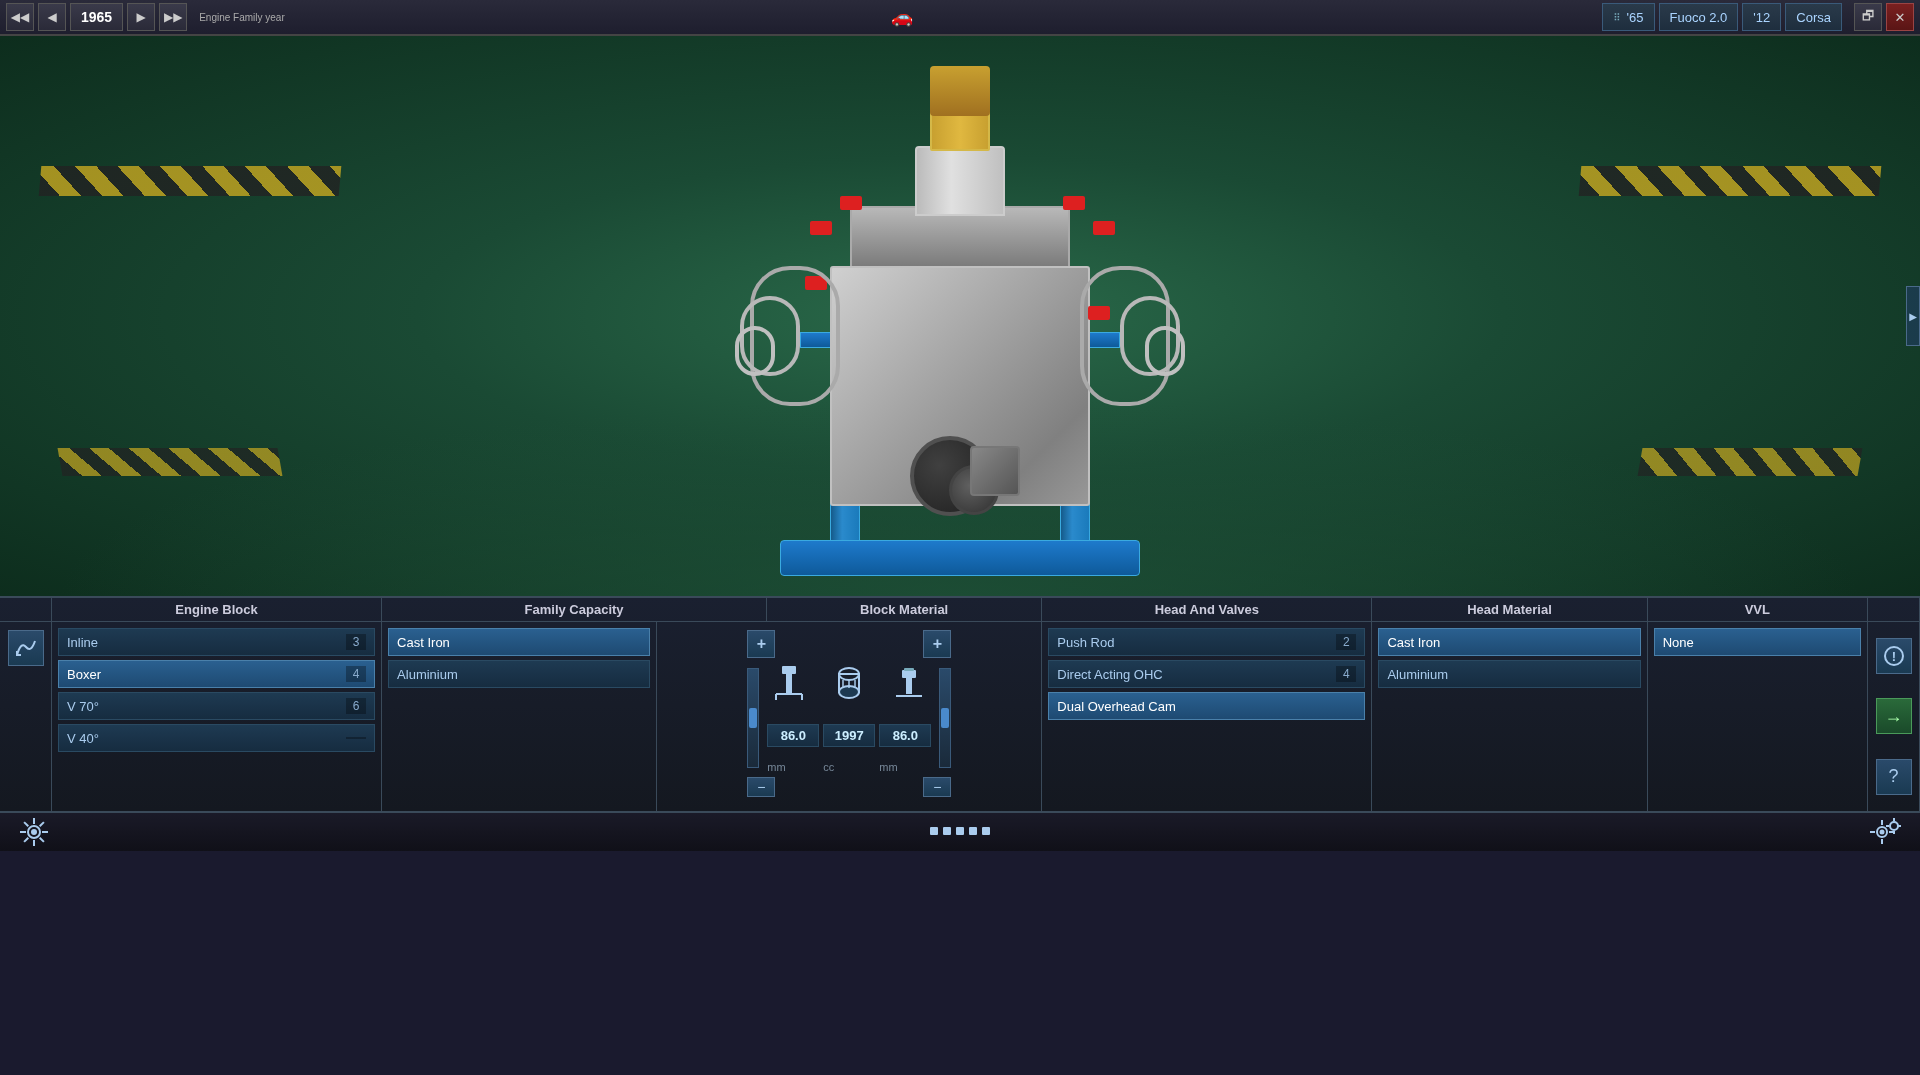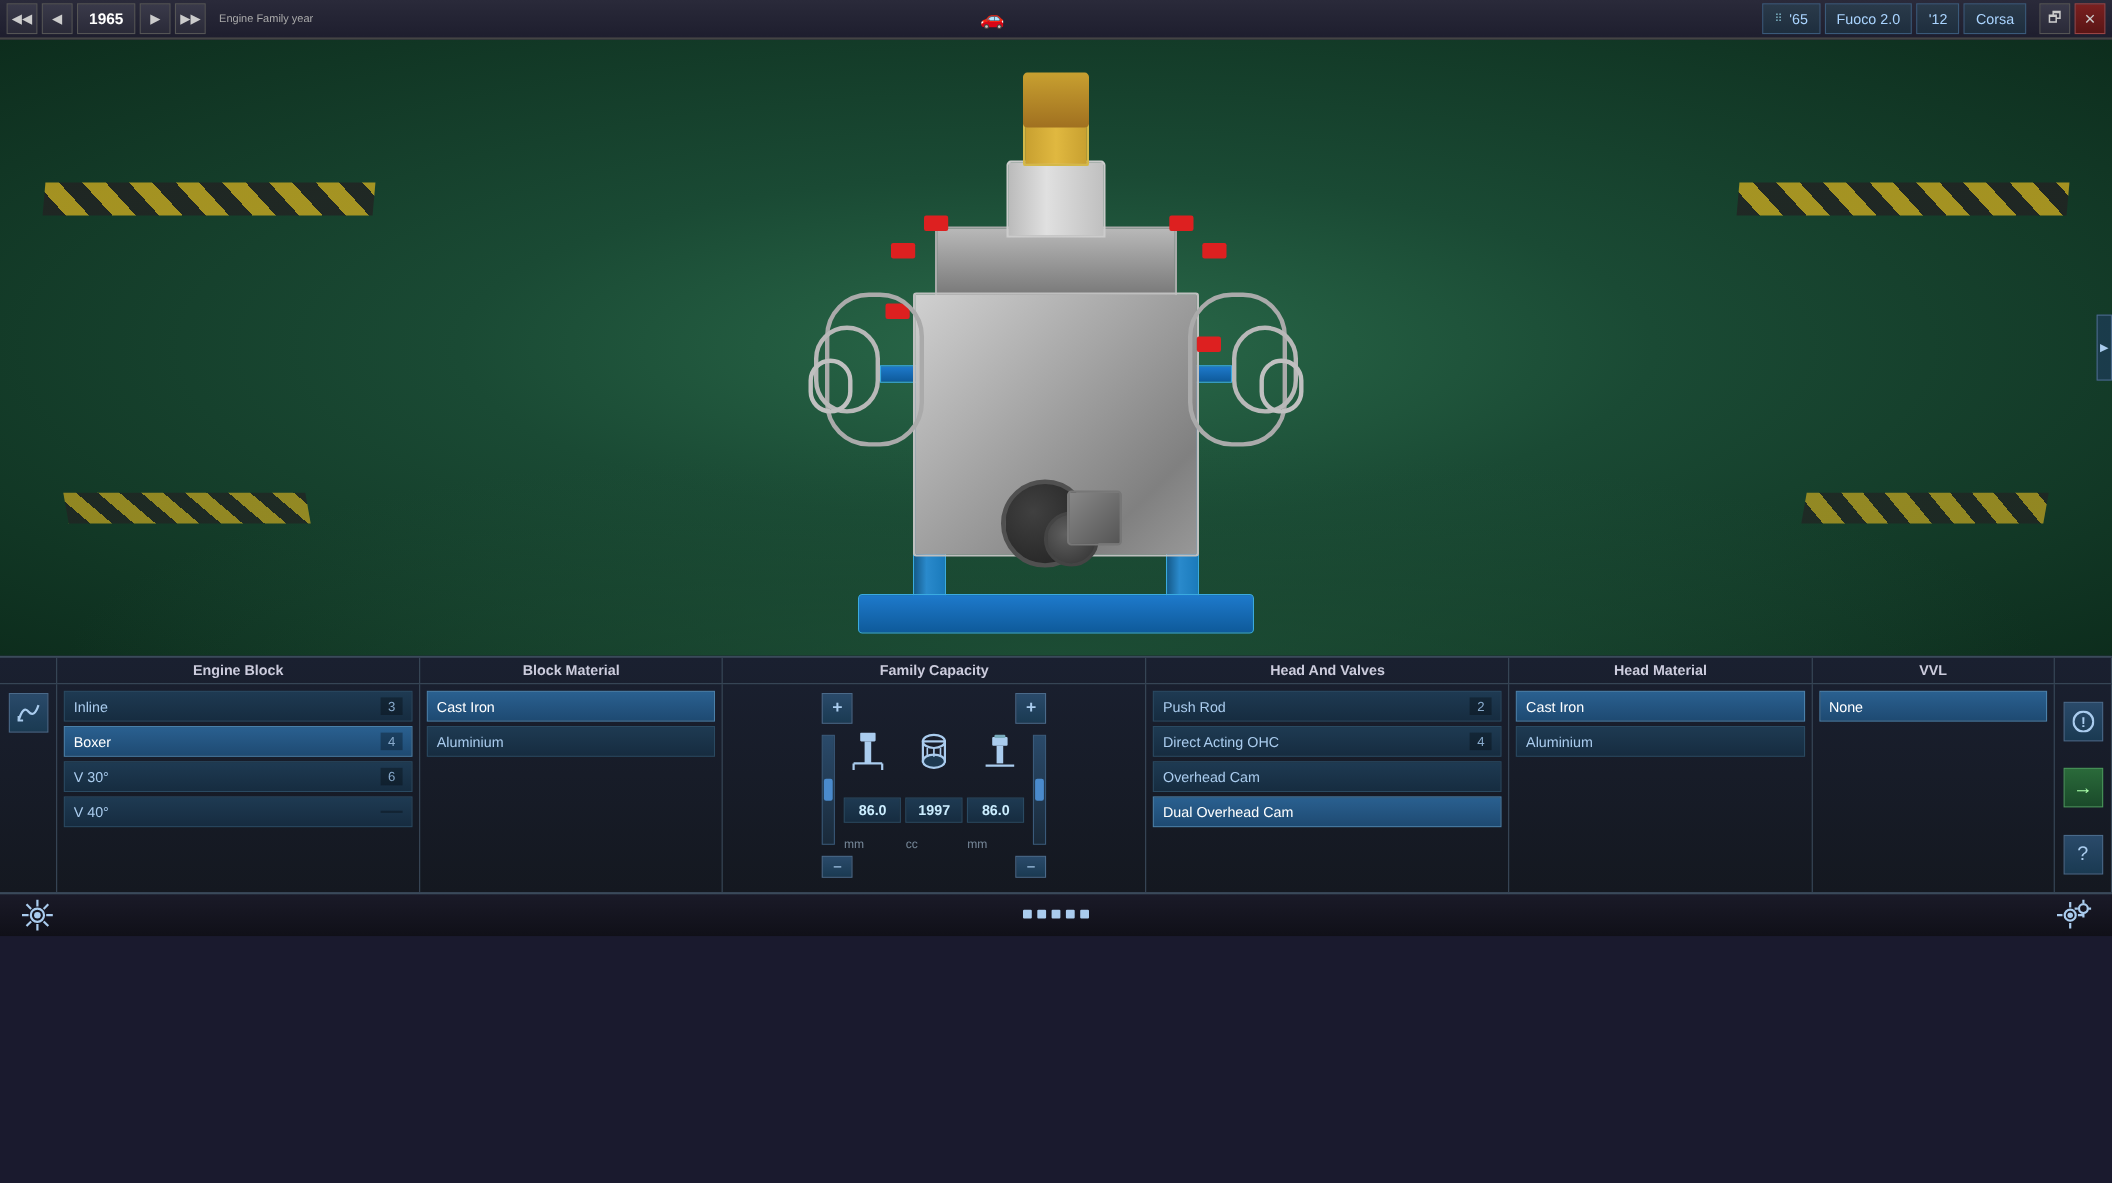--- a/index.html
+++ b/index.html
@@ -531,22 +531,22 @@
   </div>
 
   <div style="position:absolute; right:0; top:50%; transform:translateY(-50%); width:14px; height:60px; background:rgba(30,60,90,0.7); border:1px solid #4a6a8a; display:flex; align-items:center; justify-content:center; color:#aaccee; font-size:10px;">▶</div>
 </div>
 
 <div id="bottom-panel">
 
   <div class="columns-header">
     <div class="col-header col-left-icon"></div>
     <div class="col-header col-engine-block">Engine Block</div>
+    <div class="col-header col-family-capacity">Family Capacity</div>
     <div class="col-header col-block-material">Block Material</div>
-    <div class="col-header col-family-capacity">Family Capacity</div>
     <div class="col-header col-head-valves">Head And Valves</div>
     <div class="col-header col-head-material">Head Material</div>
     <div class="col-header col-vvl">VVL</div>
     <div class="col-header col-right-btns"></div>
   </div>
 
   <div class="columns-content">
 
     <div class="col-content col-left-icon side-icon-panel">
       <div class="side-icon">
@@ -561,21 +561,21 @@
     <div class="col-content col-engine-block">
       <div class="list-item">
         <span class="item-label">Inline</span>
         <span class="item-num">3</span>
       </div>
       <div class="list-item selected">
         <span class="item-label">Boxer</span>
         <span class="item-num">4</span>
       </div>
       <div class="list-item">
-        <span class="item-label">V 30°</span>
+        <span class="item-label">V 70°</span>
         <span class="item-num">6</span>
       </div>
       <div class="list-item">
         <span class="item-label">V 40°</span>
         <span class="item-num"></span>
       </div>
     </div>
 
     <div class="col-content col-block-material">
       <div class="list-item selected">
@@ -663,23 +663,20 @@
     </div>
 
     <div class="col-content col-head-valves">
       <div class="list-item">
         <span class="item-label">Push Rod</span>
         <span class="item-num">2</span>
       </div>
       <div class="list-item">
         <span class="item-label">Direct Acting OHC</span>
         <span class="item-num">4</span>
-      </div>
-      <div class="list-item">
-        <span class="item-label">Overhead Cam</span>
       </div>
       <div class="list-item selected">
         <span class="item-label">Dual Overhead Cam</span>
       </div>
     </div>
 
     <div class="col-content col-head-material">
       <div class="list-item selected">
         <span class="item-label">Cast Iron</span>
       </div>

